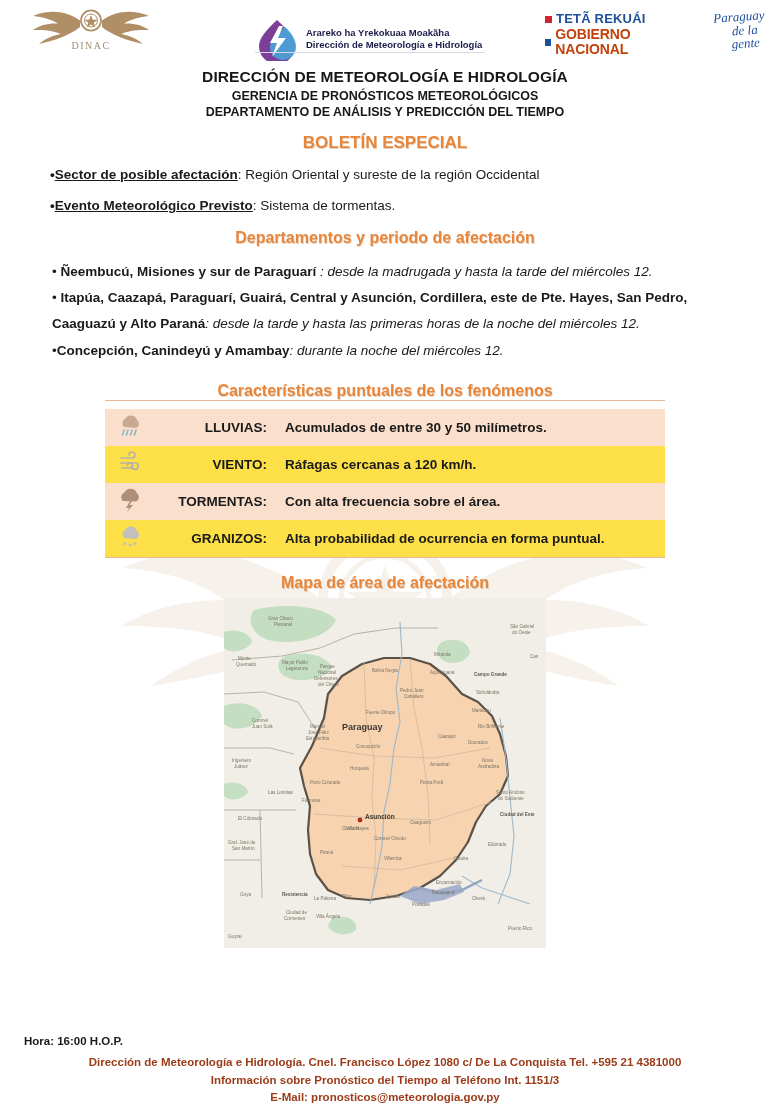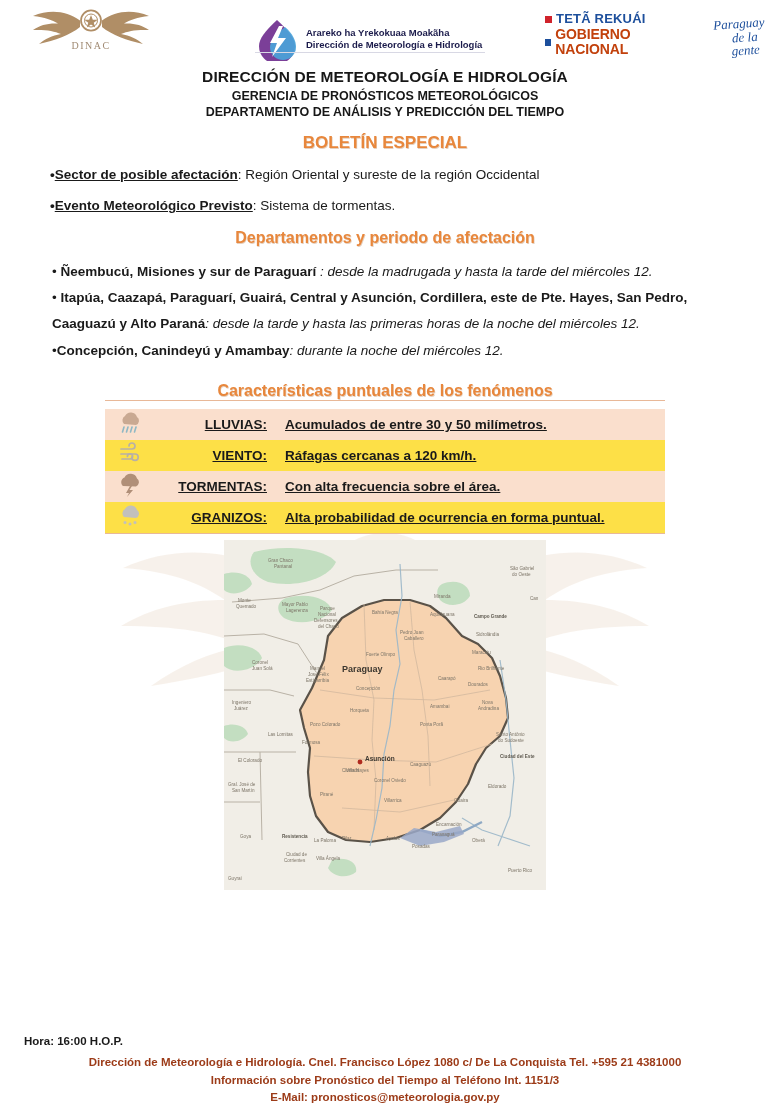--- a/index.html
+++ b/index.html
@@ -89,21 +89,21 @@
     width: 230px;
     height: 1px;
     background: #d8d8e4;
   }
 
   .logo-gov {
     position: absolute;
     left: 545px;
     top: 12px;
     display: flex;
-    align-items: flex-end;
+    align-items: flex-start;
     gap: 20px;
   }
   .gov-block { line-height: 1.12; }
   .gov-row { display: flex; align-items: center; gap: 4px; }
   .gov-sq { width: 7px; height: 7px; display: inline-block; }
   .gov-sq.red { background: #d0232b; }
   .gov-sq.blue { background: #1d4f9c; }
   .gov-t1 {
     font-size: 13px;
     font-weight: bold;
@@ -204,21 +204,21 @@
     font-weight: bold;
     color: #e8873c;
     margin-top: 18px;
     text-shadow: 0.7px 0.7px 0 rgba(180,120,70,0.35);
   }
   .pheno-table {
     width: 560px;
     margin: 8px auto 0 auto;
     border-collapse: collapse;
   }
-  .pheno-row { height: 31px; text-decoration: underline; }
+  .pheno-row { height: 37px; }
   .pheno-row.alt { background: #fadfcd; }
   .pheno-row.plain { background: #fde047; }
   .cell-icon {
     width: 44px;
     text-align: center;
     vertical-align: middle;
     padding-left: 4px;
   }
   .cell-label {
     width: 112px;
@@ -430,20 +430,21 @@
             </g>
           </svg>
         </td>
         <td class="cell-label">GRANIZOS:</td>
         <td class="cell-value">Alta probabilidad de ocurrencia en forma puntual.</td>
       </tr>
     </tbody>
   </table>
   <div class="pheno-rule"></div>
 
+  <div class="map-head">Mapa de área de afectación</div>
   <div class="map-wrap">
     <svg width="322" height="350" viewBox="0 0 322 350">
       <rect x="0" y="0" width="322" height="350" fill="#efece5"></rect>
 
       <rect x="0" y="0" width="322" height="350" fill="#f1eee7"></rect>
 
       <g fill="#bcdcbb" opacity="0.85">
         <path d="M30 12 C60 4 100 8 112 22 C104 40 70 48 44 42 C28 36 22 22 30 12 Z"></path>
         <path d="M0 34 C12 30 26 34 28 44 C22 54 6 56 0 50 Z"></path>
         <path d="M62 58 C84 52 104 58 108 70 C100 82 74 86 60 78 C52 72 52 62 62 58 Z"></path>

